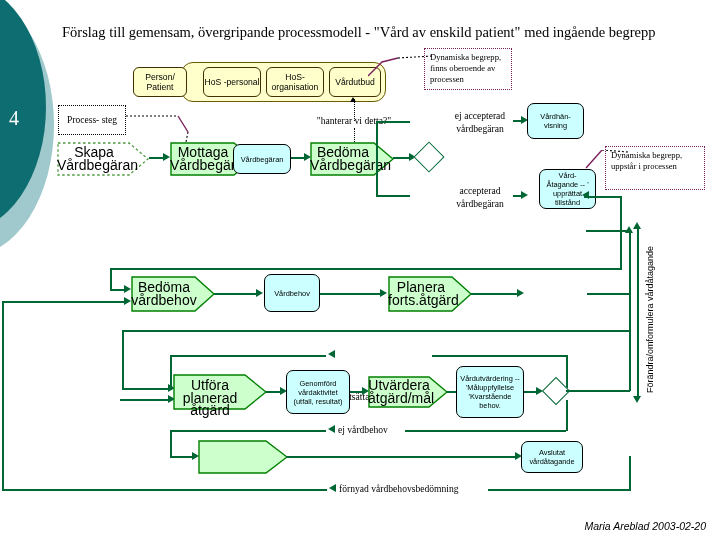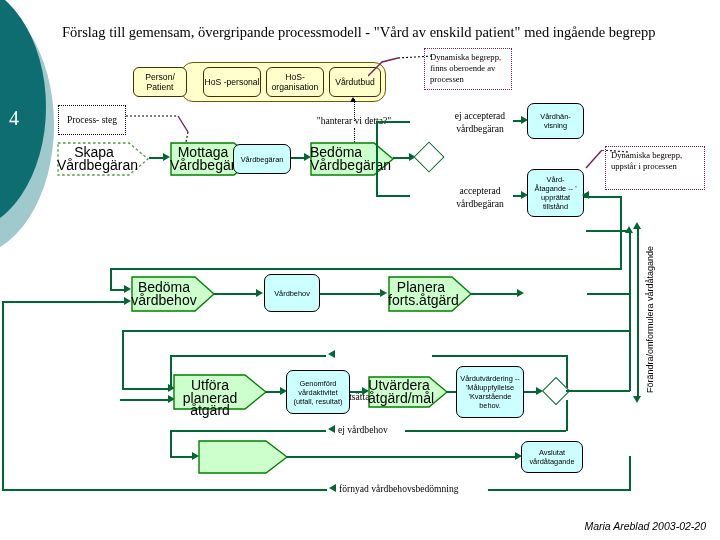--- a/index.html
+++ b/index.html
@@ -206,21 +206,21 @@
     <span class="shape-txt txt-s">Vårdbegäran</span>
   </div>
 
   <div class="ln hline" style="left:291px;top:157px;width:14px;"></div>
   <div class="arrow-r" style="left:304px;top:153px;"></div>
 
   <div style="position:absolute;left:310px;top:142px;width:84px;height:34px;">
     <svg width="84" height="34" style="position:absolute;left:0;top:0;">
       <polygon points="1,1 64,1 83,17 64,33 1,33" fill="#ccffcc" stroke="#008000" stroke-width="1.4"></polygon>
     </svg>
-    <div class="shape-txt txt-l" style="position:absolute;left:0;top:4px;width:66px;">Bedöma Vårdbegäran</div>
+    <div class="shape-txt txt-l" style="position:absolute;left:0;top:4px;width:66px;text-align:center;">Bedöma Vårdbegäran</div>
   </div>
 
   <div class="ln hline" style="left:393px;top:157px;width:18px;"></div>
   <div class="arrow-r" style="left:409px;top:153px;"></div>
 
   <div class="diamond" style="left:418px;top:146px;width:22px;height:22px;"></div>
 
   <div class="ln vline" style="left:376px;top:121px;height:36px;"></div>
   <div class="ln hline" style="left:376px;top:121px;width:34px;"></div>
   <div class="ln vline" style="left:376px;top:157px;height:40px;"></div>
@@ -232,21 +232,21 @@
   <div class="ln hline" style="left:513px;top:120px;width:10px;"></div>
   <div class="arrow-r" style="left:521px;top:116px;"></div>
 
   <div class="rbox" style="left:527px;top:103px;width:57px;height:36px;text-align:center;">
     <span class="shape-txt txt-s">Vårdhän- visning</span>
   </div>
 
   <div class="ln hline" style="left:513px;top:195px;width:10px;"></div>
   <div class="arrow-r" style="left:521px;top:191px;"></div>
 
-  <div class="rbox" style="left:527px;top:169px;width:57px;height:48px;">
+  <div class="rbox" style="left:539px;top:169px;width:57px;height:40px;">
     <span class="shape-txt txt-s" style="padding:0 2px;">Vård- Åtagande -- ' upprättat tillstånd</span>
   </div>
 
   <div class="leader">
     <svg width="60" height="32" style="position:absolute;left:572px;top:150px;">
       <path d="M30,0 L14,18" stroke="#7b1f5c" stroke-width="1.4" fill="none"></path>
       <path d="M30,0 L56,2" stroke="#000" stroke-width="1.1" fill="none" stroke-dasharray="2,2"></path>
     </svg>
   </div>
   <div class="callout" style="left:605px;top:146px;width:100px;height:44px;border-color:#7b1f5c;">Dynamiska begrepp, uppstår i processen</div>

